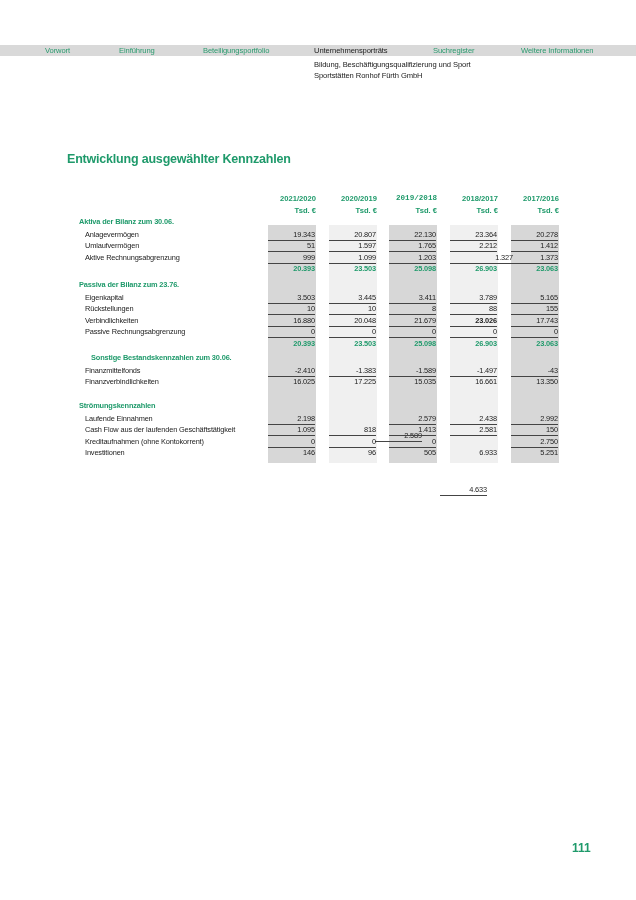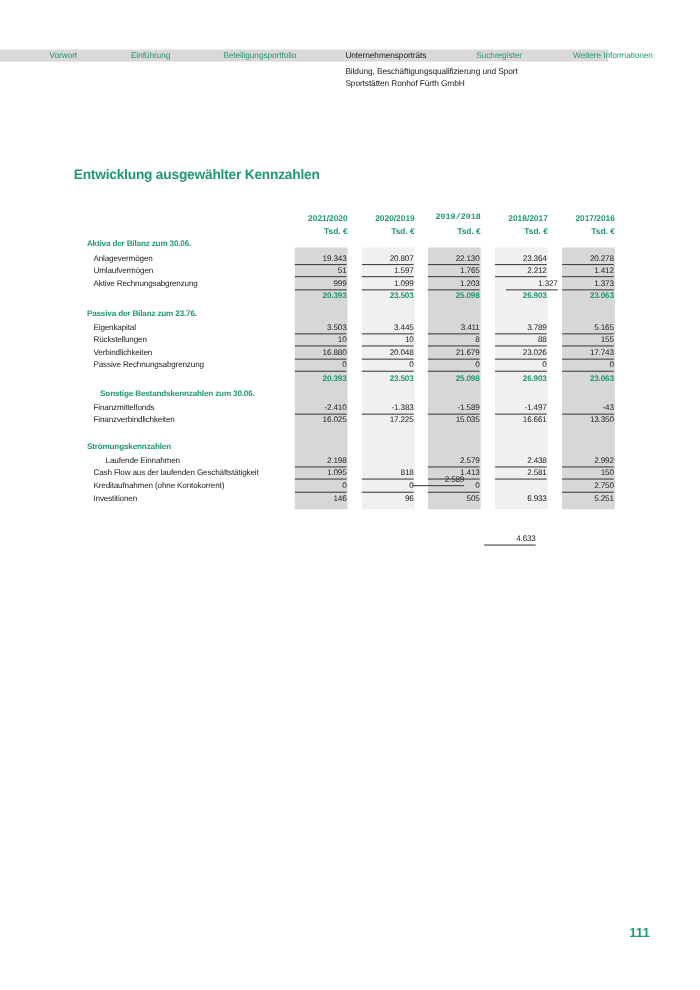--- a/index.html
+++ b/index.html
@@ -1,18 +1,18 @@
 <!DOCTYPE html>
 <html><head>
   <meta charset="utf-8">
   <style>
     html, body { margin: 0; padding: 0; background: #ffffff; }
     body { width: 636px; height: 900px; position: relative; overflow: hidden;
            font-family: "Liberation Sans", sans-serif; color: #222; }
-    .topnav { position: absolute; left: 0; top: 45px; width: 553px; height: 11px; background: #d9d9d9; }
+    .topnav { position: absolute; left: 0; top: 45px; width: 636px; height: 11px; background: #d9d9d9; }
     .nav-item { position: absolute; top: 0; height: 11px; line-height: 11px; font-size: 7.6px; color: #2a9a6e; white-space: nowrap; letter-spacing: -0.1px; }
     .nav-item.active { color: #222; }
     .subhead { position: absolute; left: 314px; font-size: 7.6px; color: #222; white-space: nowrap; letter-spacing: -0.1px; }
     .title { position: absolute; left: 45px; top: 152px; font-size: 12.5px; font-weight: bold; color: #1f9a6b; white-space: nowrap; letter-spacing: -0.2px; padding-left: 22px; }
     .band { position: absolute; width: 48px; top: 225px; height: 238px; }
     .band.dark { background: #d7d7d7; }
     .band.light { background: #f0f0f0; }
     .colhead { position: absolute; width: 48px; text-align: right; font-size: 7.6px; font-weight: bold; color: #1f9a6b; white-space: nowrap; }
     .row-label { position: absolute; font-size: 7.4px; white-space: nowrap; letter-spacing: -0.15px; }
     .row-label.section { left: 79px; color: #1f9a6b; font-weight: bold; }
@@ -65,21 +65,21 @@
     <div class="row-label item" style="top: 241.2px;">Umlaufvermögen</div>
     <div class="cell underline" style="left: 268px; top: 240.2px;">51</div>
     <div class="cell underline" style="left: 329px; top: 240.2px;">1.597</div>
     <div class="cell underline" style="left: 389px; top: 240.2px;">1.765</div>
     <div class="cell underline" style="left: 450px; top: 240.2px;">2.212</div>
     <div class="cell underline" style="left: 511px; top: 240.2px;">1.412</div>
     <div class="row-label item" style="top: 252.8px;">Aktive Rechnungsabgrenzung</div>
     <div class="cell underline" style="left: 268px; top: 251.8px;">999</div>
     <div class="cell underline" style="left: 329px; top: 251.8px;">1.099</div>
     <div class="cell underline" style="left: 389px; top: 251.8px;">1.203</div>
-    <div class="cell underline" style="left: 460px; top: 251.8px;">1.327</div>
+    <div class="cell underline" style="left: 450px; top: 251.8px; padding-left: 16px;">1.327</div>
     <div class="cell underline" style="left: 511px; top: 251.8px;">1.373</div>
     <div class="cell total" style="left: 268px; top: 263.4px;">20.393</div>
     <div class="cell total" style="left: 329px; top: 263.4px;">23.503</div>
     <div class="cell total" style="left: 389px; top: 263.4px;">25.098</div>
     <div class="cell total" style="left: 450px; top: 263.4px;">26.903</div>
     <div class="cell total" style="left: 511px; top: 263.4px;">23.063</div>
     <div class="row-label section" style="top: 280px;">Passiva der Bilanz zum 23.76.</div>
     <div class="row-label item" style="top: 292.6px;">Eigenkapital</div>
     <div class="cell underline" style="left: 268px; top: 291.6px;">3.503</div>
     <div class="cell underline" style="left: 329px; top: 291.6px;">3.445</div>
@@ -89,21 +89,21 @@
     <div class="row-label item" style="top: 304.2px;">Rückstellungen</div>
     <div class="cell underline" style="left: 268px; top: 303.2px;">10</div>
     <div class="cell underline" style="left: 329px; top: 303.2px;">10</div>
     <div class="cell underline" style="left: 389px; top: 303.2px;">8</div>
     <div class="cell underline" style="left: 450px; top: 303.2px;">88</div>
     <div class="cell underline" style="left: 511px; top: 303.2px;">155</div>
     <div class="row-label item" style="top: 315.8px;">Verbindlichkeiten</div>
     <div class="cell underline" style="left: 268px; top: 314.8px;">16.880</div>
     <div class="cell underline" style="left: 329px; top: 314.8px;">20.048</div>
     <div class="cell underline" style="left: 389px; top: 314.8px;">21.679</div>
-    <div class="cell underline" style="left: 450px; top: 314.8px;">23.026</div>
+    <div class="cell underline" style="left: 450px; top: 314.8px; font-weight: bold;">23.026</div>
     <div class="cell underline" style="left: 511px; top: 314.8px;">17.743</div>
     <div class="row-label item" style="top: 327.4px;">Passive Rechnungsabgrenzung</div>
     <div class="cell underline" style="left: 268px; top: 326.4px;">0</div>
     <div class="cell underline" style="left: 329px; top: 326.4px;">0</div>
     <div class="cell underline" style="left: 389px; top: 326.4px;">0</div>
     <div class="cell underline" style="left: 450px; top: 326.4px;">0</div>
     <div class="cell underline" style="left: 511px; top: 326.4px;">0</div>
     <div class="cell total" style="left: 268px; top: 338px;">20.393</div>
     <div class="cell total" style="left: 329px; top: 338px;">23.503</div>
     <div class="cell total" style="left: 389px; top: 338px;">25.098</div>
@@ -116,21 +116,21 @@
     <div class="cell underline" style="left: 389px; top: 364.6px;">-1.589</div>
     <div class="cell underline" style="left: 450px; top: 364.6px;">-1.497</div>
     <div class="cell underline" style="left: 511px; top: 364.6px;">-43</div>
     <div class="row-label item" style="top: 377.2px;">Finanzverbindlichkeiten</div>
     <div class="cell" style="left: 268px; top: 376.2px;">16.025</div>
     <div class="cell" style="left: 329px; top: 376.2px;">17.225</div>
     <div class="cell" style="left: 389px; top: 376.2px;">15.035</div>
     <div class="cell" style="left: 450px; top: 376.2px;">16.661</div>
     <div class="cell" style="left: 511px; top: 376.2px;">13.350</div>
     <div class="row-label section" style="top: 401px;">Strömungskennzahlen</div>
-    <div class="row-label item" style="top: 413.6px; margin-left: 11px;">Laufende Einnahmen</div>
+    <div class="row-label item" style="top: 413.6px;">Laufende Einnahmen</div>
     <div class="cell underline" style="left: 268px; top: 412.6px;">2.198</div>
     <div class="cell underline" style="left: 329px; top: 430px; margin-left: 46px;">2.589</div>
     <div class="cell underline" style="left: 389px; top: 412.6px;">2.579</div>
     <div class="cell underline" style="left: 450px; top: 412.6px;">2.438</div>
     <div class="cell underline" style="left: 511px; top: 412.6px;">2.992</div>
     <div class="row-label item" style="top: 425.2px;">Cash Flow aus der laufenden Geschäftstätigkeit</div>
     <div class="cell underline" style="left: 268px; top: 424.2px;">1.095</div>
     <div class="cell underline" style="left: 329px; top: 424.2px;">818</div>
     <div class="cell underline" style="left: 389px; top: 424.2px;">1.413</div>
     <div class="cell underline" style="left: 450px; top: 424.2px;">2.581</div>

